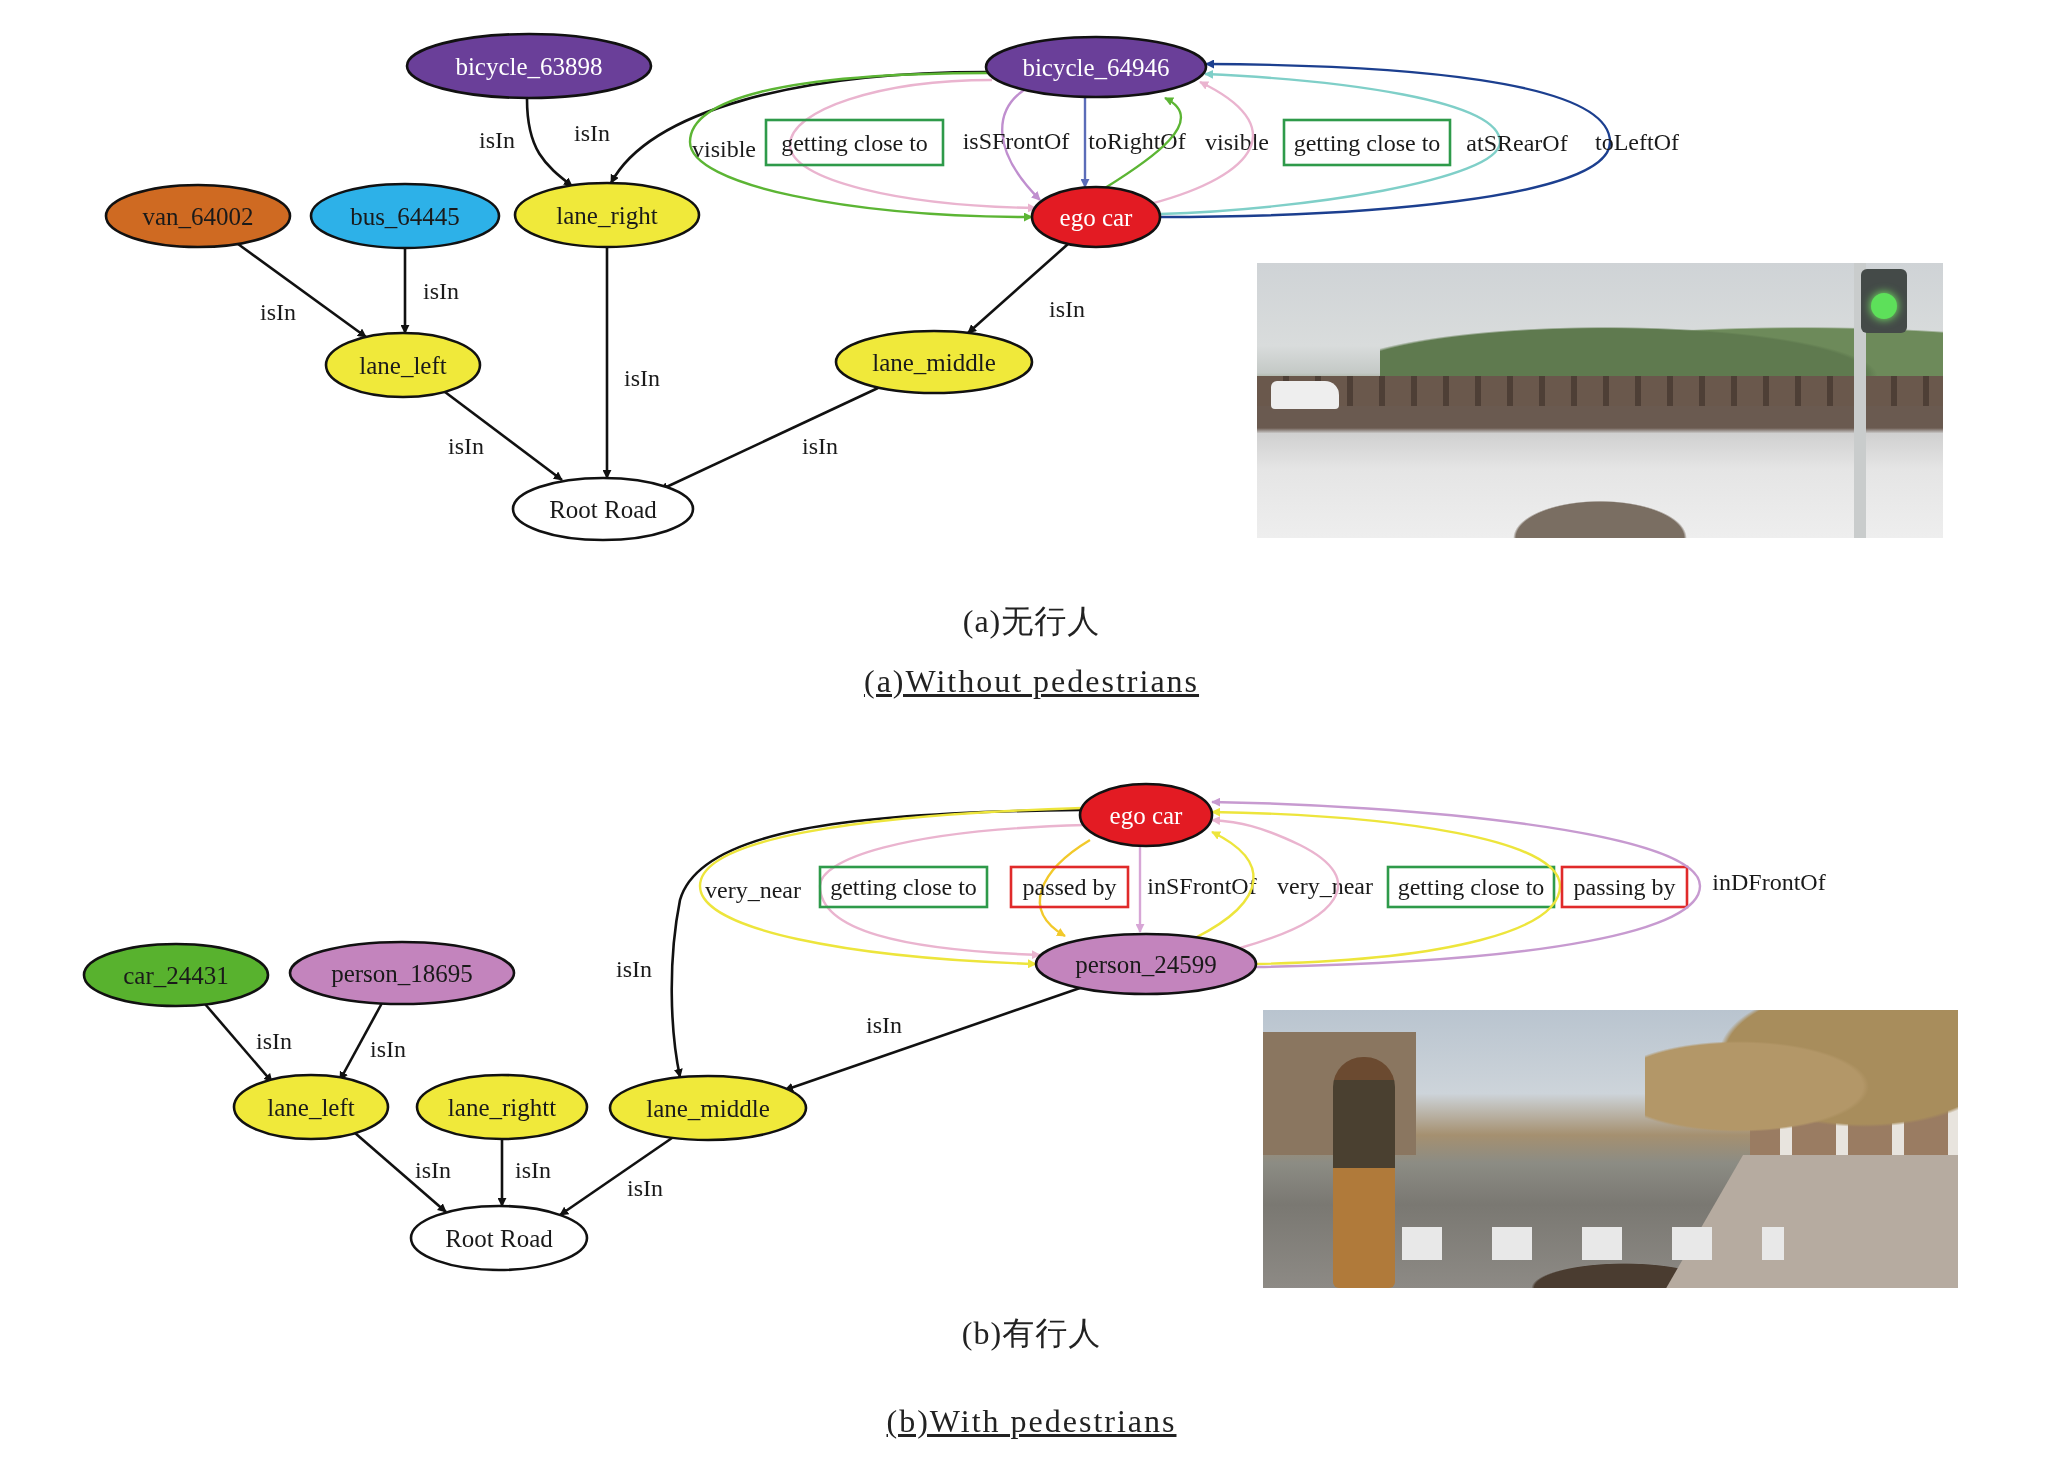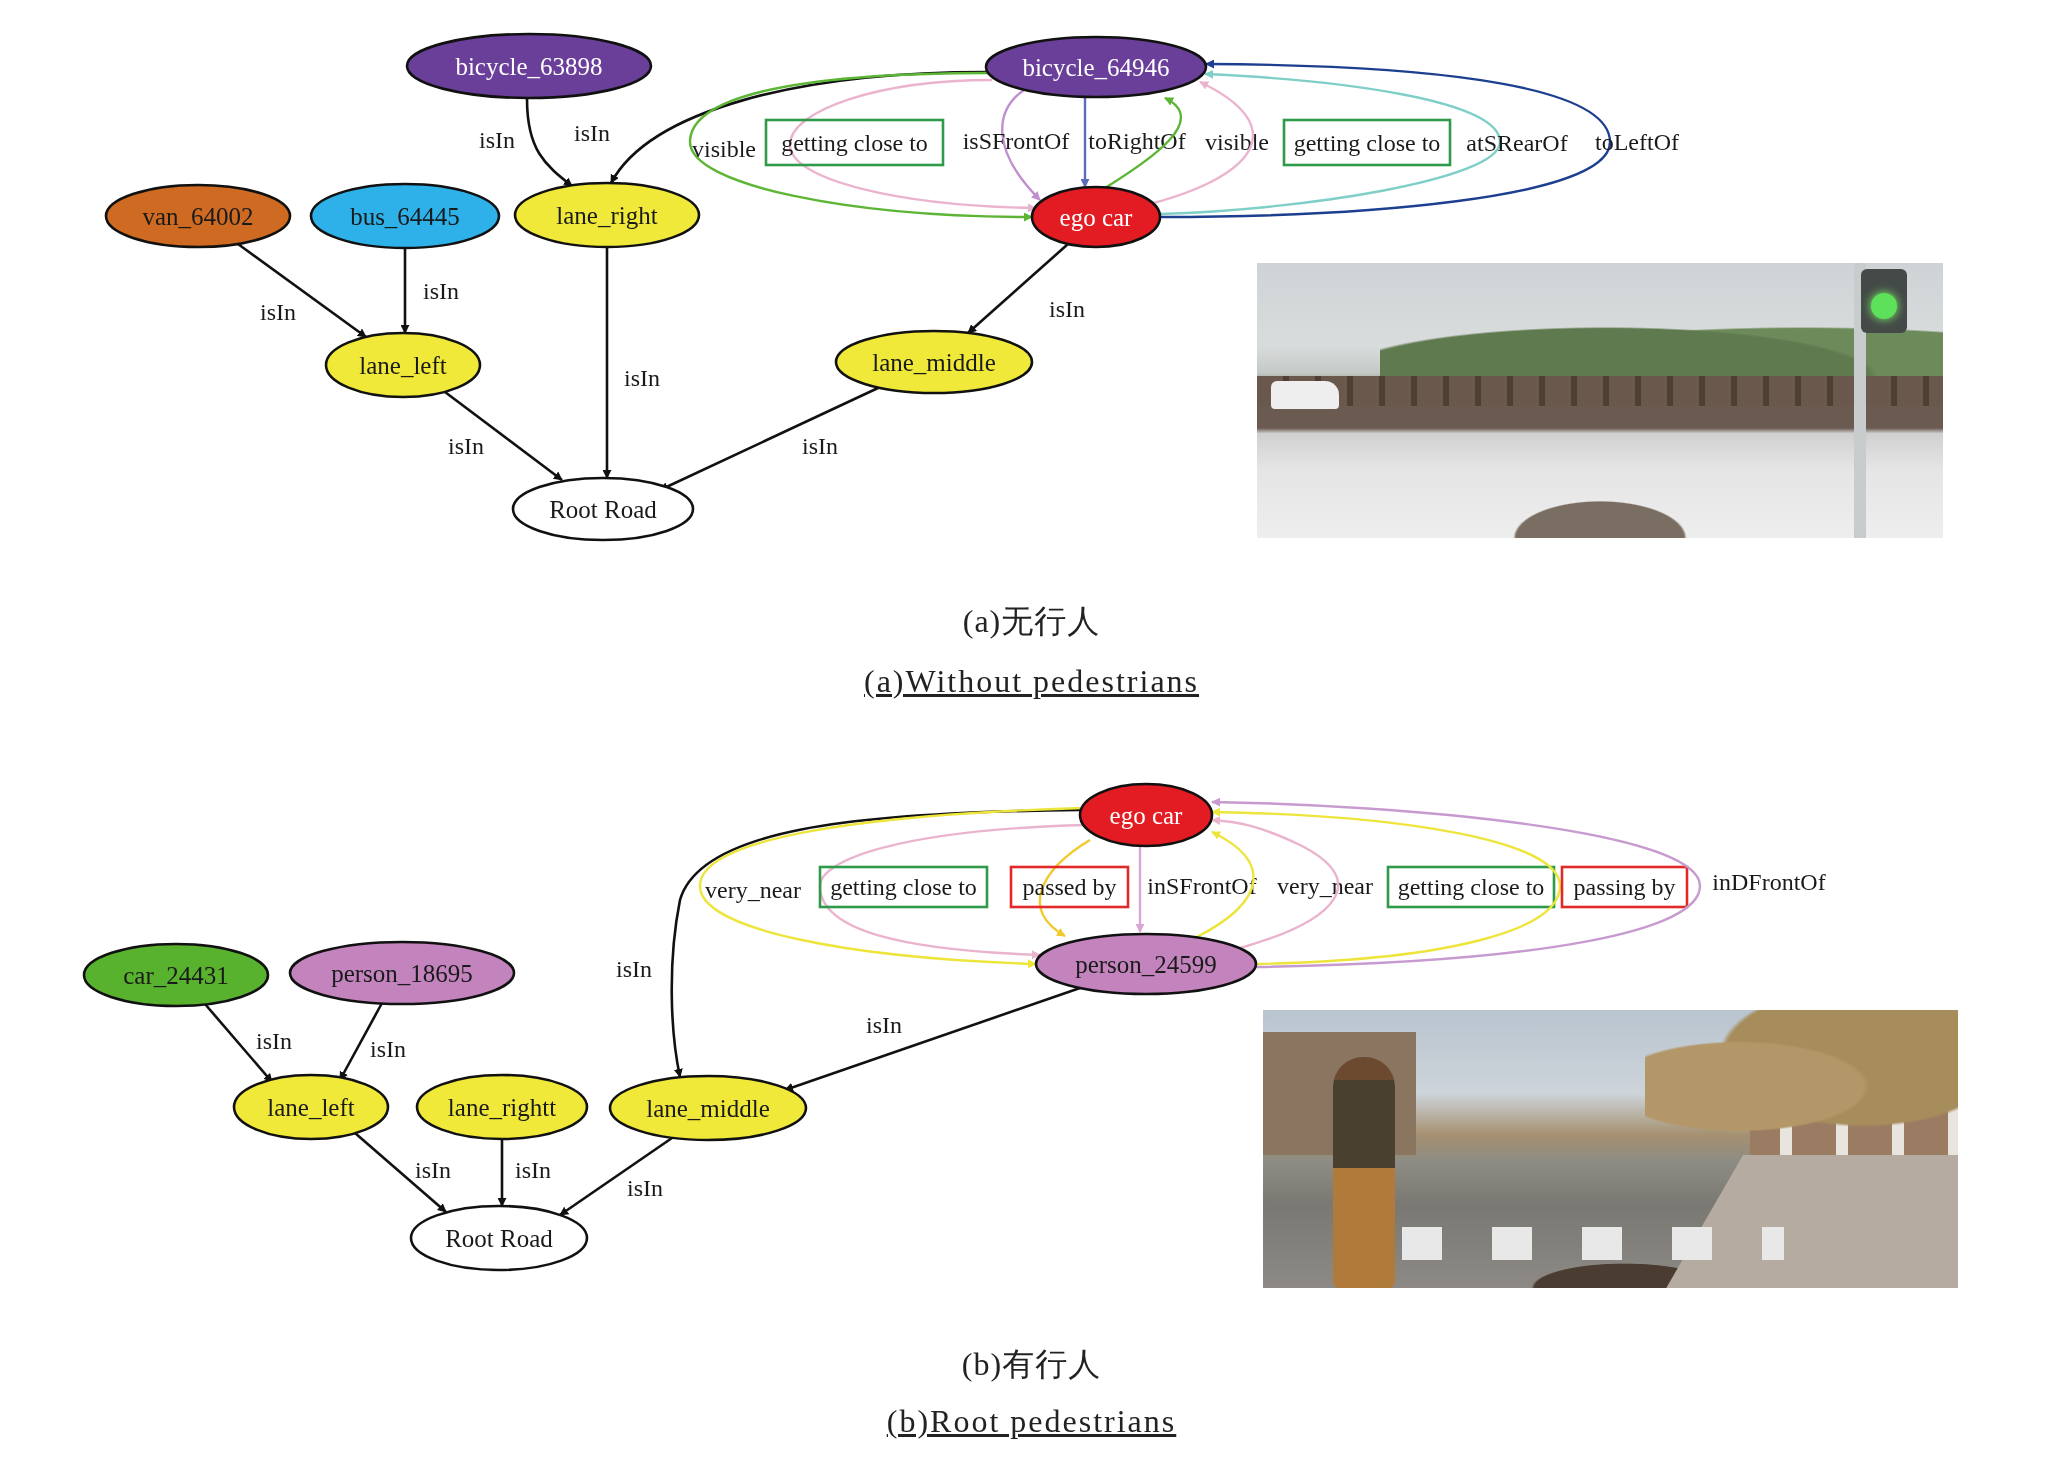--- a/index.html
+++ b/index.html
@@ -275,14 +275,14 @@
   <div class="bld-l"></div>
   <div class="bld-r"></div>
   <div class="trees"></div>
   <div class="walk"></div>
   <div class="stripes"></div>
   <div class="person"></div>
 </div>
 
 <div class="caption cn" style="top:600px;">(a)无行人</div>
 <div class="caption en" style="top:663px;">(a)Without pedestrians</div>
-<div class="caption cn" style="top:1343px;">(b)有行人</div>
-<div class="caption en" style="top:1403px;">(b)Root pedestrians</div>
+<div class="caption cn" style="top:1312px;">(b)有行人</div>
+<div class="caption en" style="top:1403px;">(b)With pedestrians</div>
 
 </body></html>

